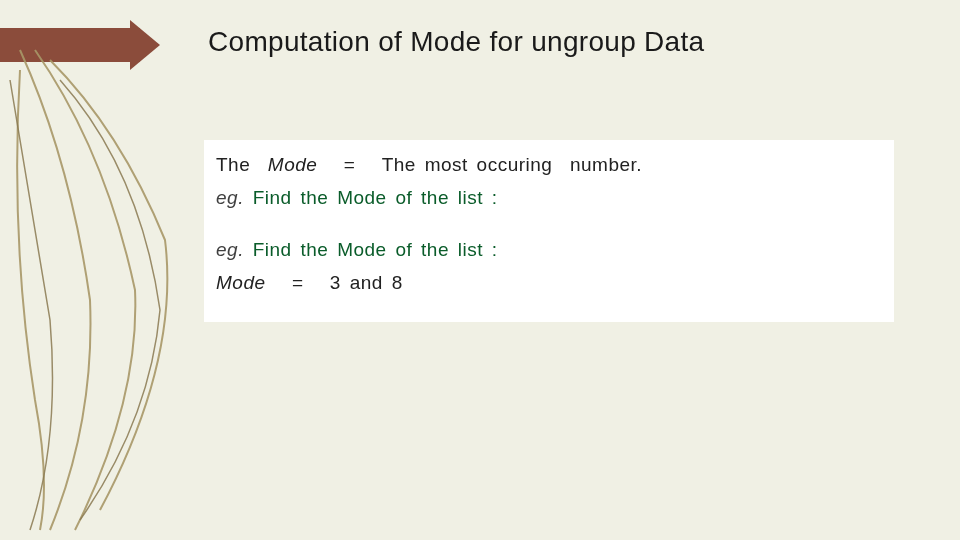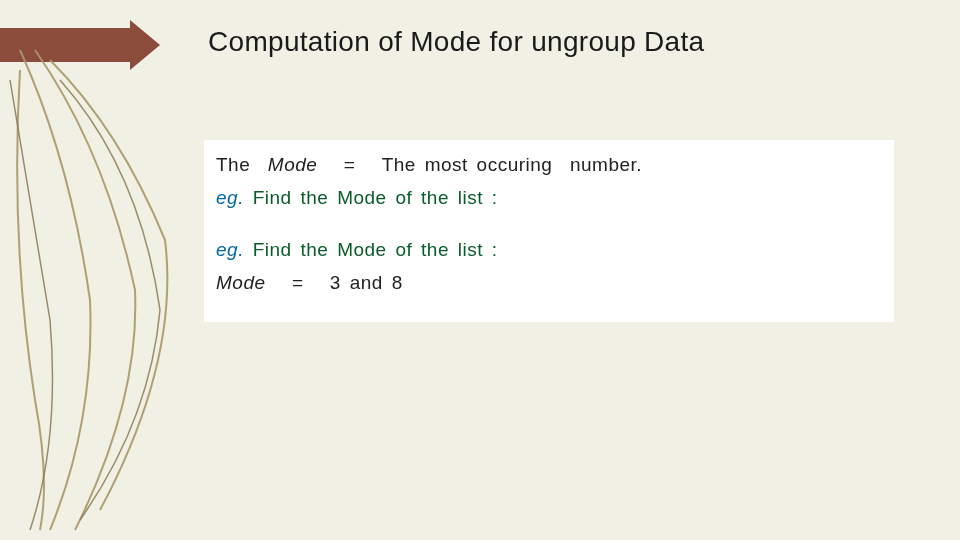--- a/index.html
+++ b/index.html
@@ -64,21 +64,21 @@
     margin-bottom: 4px;
   }
   .row.numbers {
     word-spacing: 8px;
   }
   .row.gap {
     margin-top: 22px;
   }
   .italic { font-style: italic; }
   .eg { color: #0a5c2a; }
-  .eg .italic { color: #0369a1; }
+  .eg .italic { color: #404040; }
   .definition-line .italic { font-style: italic; }
 </style>
 </head>
 <body>
 
 <div class="header-bar"></div>
 <div class="header-arrow"></div>
 
 <div class="title">Computation of Mode for ungroup Data</div>
 

